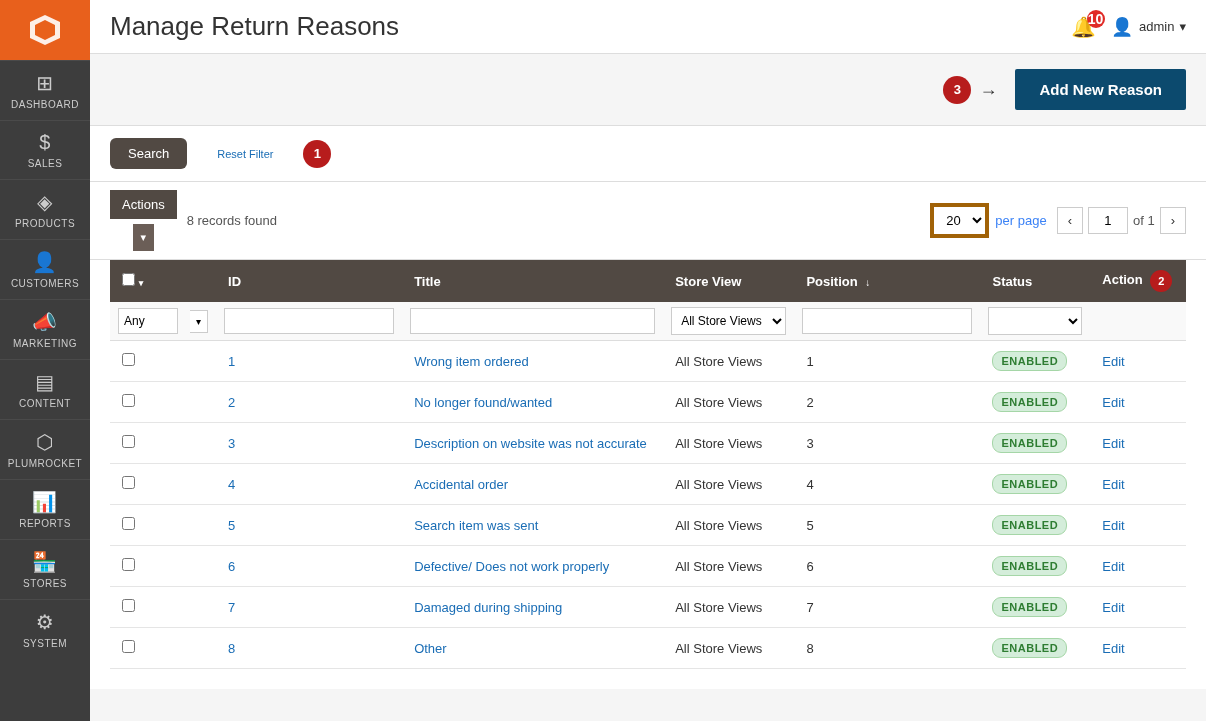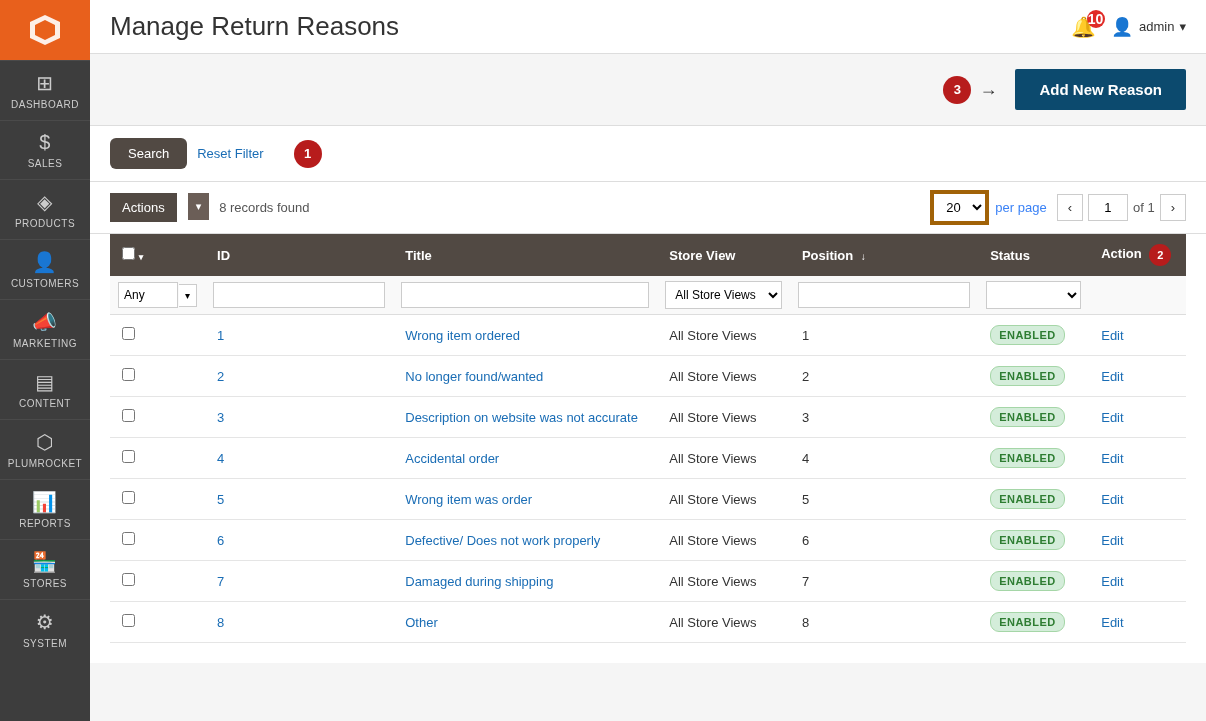--- a/index.html
+++ b/index.html
@@ -152,37 +152,39 @@
       padding: 8px 18px;
       font-size: 13px;
       cursor: pointer;
       border-radius: 6px;
     }
     .btn-reset {
       background: none;
       border: none;
       color: #1a6db5;
       cursor: pointer;
-      font-size: 13px;
+      font-size: 11px;
       text-decoration: none;
+      margin-left: 20px;
     }
 
     
     .pagination-row {
       background: #fff;
       padding: 8px 20px;
       display: flex;
       align-items: center;
       gap: 10px;
       border-bottom: 1px solid #ddd;
     }
     .actions-select-wrap {
       display: flex;
-      align-items: flex-start;
-      gap: 11px;
+      align-items: center;
+      gap: 5px;
+      flex-direction: column;
     }
     .actions-btn {
       background: #514943;
       color: #fff;
       border: none;
       padding: 7px 12px;
       font-size: 13px;
       cursor: pointer;
     }
     .actions-arrow {
@@ -271,21 +273,21 @@
     .filter-select {
       border: 1px solid #ccc;
       padding: 5px;
       font-size: 12px;
       width: 100%;
       background: #fff;
     }
     .filter-any-wrap {
       display: flex;
       align-items: center;
-      gap: 1px;
+      gap: 12px;
     }
     .filter-any-input {
       border: 1px solid #ccc;
       padding: 5px;
       font-size: 12px;
       width: 60px;
     }
     .filter-any-arrow {
       border: 1px solid #ccc;
       border-left: none;
@@ -534,21 +536,21 @@
     <td class="td-id">4</td>
     <td class="td-title">Accidental order</td>
     <td>All Store Views</td>
     <td>4</td>
     <td><span class="status-badge">ENABLED</span></td>
     <td><a class="edit-link">Edit</a></td>
   </tr>
             <tr>
     <td><input type="checkbox" class="cb" style=""></td>
     <td class="td-id">5</td>
-    <td class="td-title">Wrong item was order</td>
+    <td class="td-title">Search item was sent</td>
     <td>All Store Views</td>
     <td>5</td>
     <td><span class="status-badge">ENABLED</span></td>
     <td><a class="edit-link">Edit</a></td>
   </tr>
             <tr>
     <td><input type="checkbox" class="cb" style=""></td>
     <td class="td-id">6</td>
     <td class="td-title">Defective/ Does not work properly</td>
     <td>All Store Views</td>

